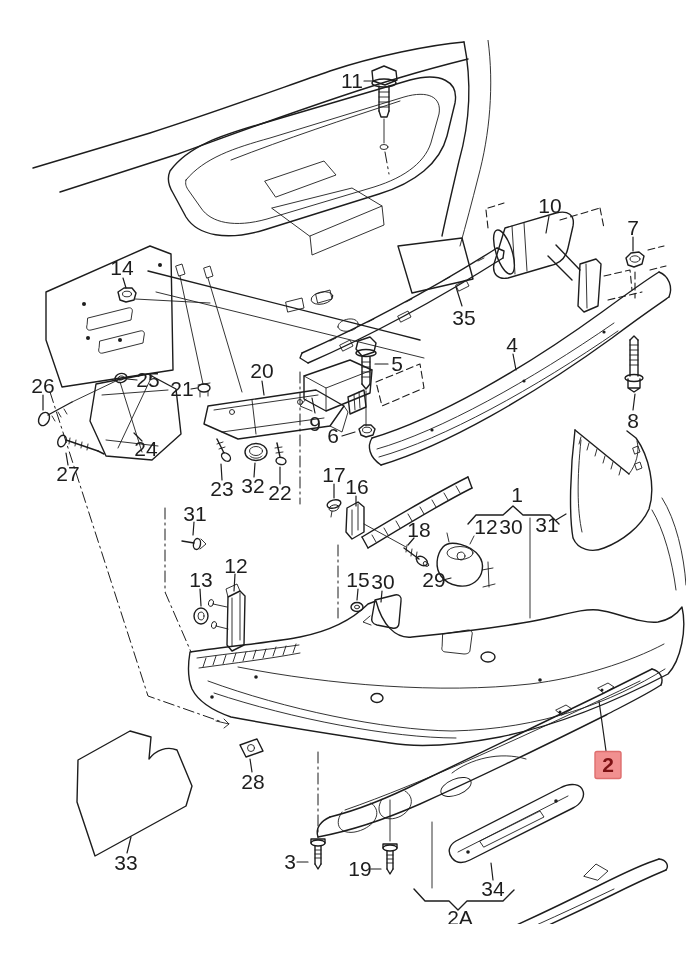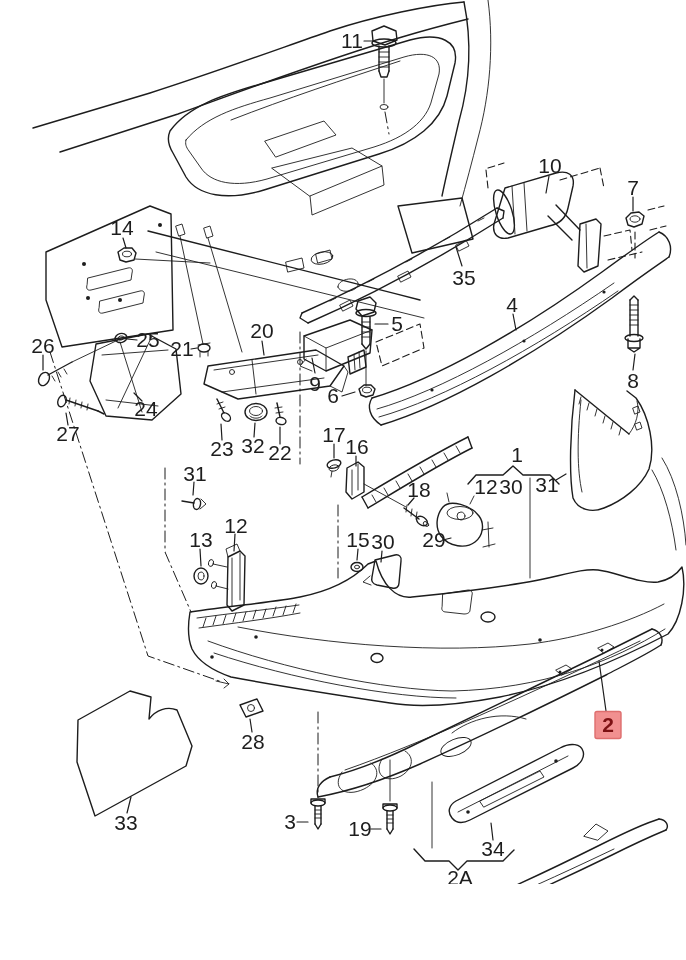--- a/index.html
+++ b/index.html
@@ -1,16 +1,16 @@
 <!DOCTYPE html>
 <html style="--line: #1d1d1d; --bg: #ffffff;"><head>
 <meta charset="utf-8">
 <style>
   html,body{margin:0;padding:0;background:#fff;}
-  .stage{position:relative;width:686px;height:884px;background:var(--bg,#fff);overflow:hidden;}
+  .stage{position:relative;width:686px;height:884px;background:var(--bg,#fff);overflow:hidden;margin-top:40px;}
   svg{position:absolute;left:0;top:0;}
   svg path, svg polyline, svg ellipse, svg circle, svg rect{
     fill:none;stroke:var(--line,#1d1d1d);stroke-width:1.4;
     stroke-linecap:round;stroke-linejoin:round;
   }
   svg .thin{stroke-width:0.9;}
   svg .dash{stroke-dasharray:7 4;stroke-width:1.1;}
   svg .dashdot{stroke-dasharray:11 4 2 4;stroke-width:1;}
   svg .dot{fill:var(--line,#1d1d1d);stroke:none;}
   .callout text{

